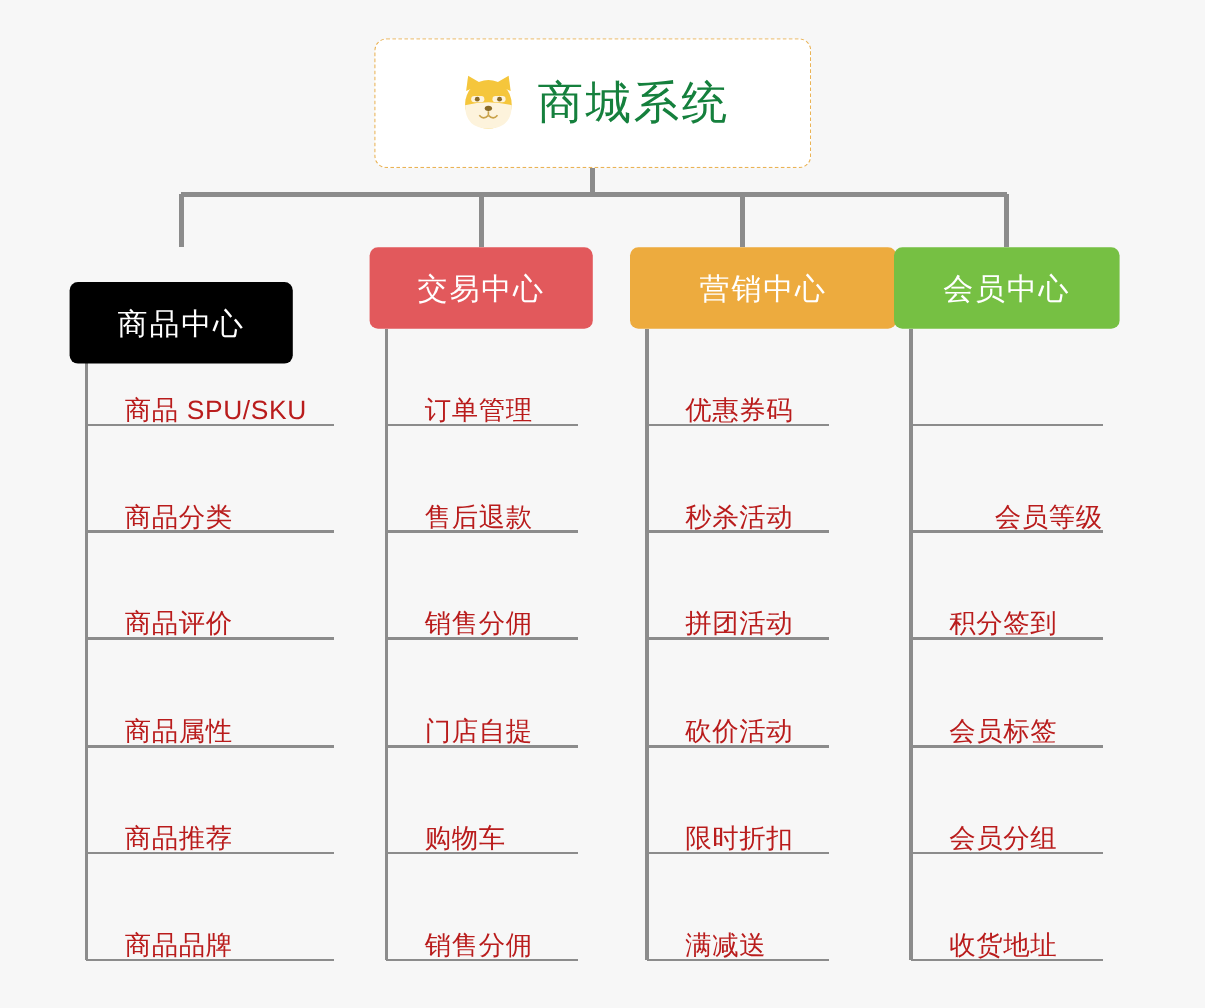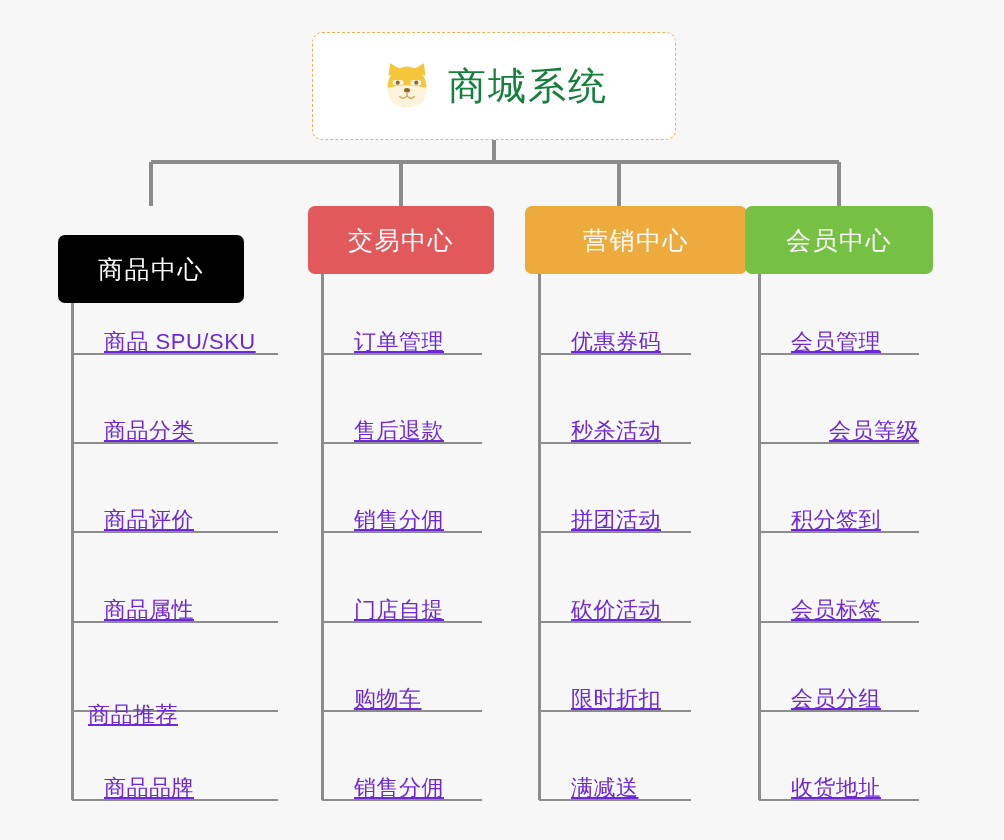--- a/index.html
+++ b/index.html
@@ -80,25 +80,24 @@
     position: absolute;
     height: 40px;
     box-sizing: border-box;
     display: flex;
     align-items: flex-end;
     padding-left: 32px;
     padding-bottom: 2px;
   }
   .leaf-label {
     font-size: 22px;
-    color: #6d28d9;
+    color: #b91c1c;
     line-height: 1.1;
     white-space: nowrap;
     letter-spacing: 0.5px;
-    text-decoration: underline;
   }
 </style>
 </head>
 <body>
 
 <div id="mindmap">
 
   <svg id="connectors" viewBox="0 0 1004 840" xmlns="http://www.w3.org/2000/svg">
       <line x1="494" y1="140" x2="494" y2="162" stroke="#8c8c8c" stroke-width="4" shape-rendering="crispEdges"></line>
       <line x1="151" y1="162" x2="839" y2="162" stroke="#8c8c8c" stroke-width="4" shape-rendering="crispEdges"></line>
@@ -168,21 +167,21 @@
     </div>
     <div class="leaf" style="left: 72px; top: 405px; width: 206px;">
       <span class="leaf-label">商品分类</span>
     </div>
     <div class="leaf" style="left: 72px; top: 494px; width: 206px;">
       <span class="leaf-label">商品评价</span>
     </div>
     <div class="leaf" style="left: 72px; top: 584px; width: 206px;">
       <span class="leaf-label">商品属性</span>
     </div>
-    <div class="leaf" style="left: 72px; top: 689px; width: 206px; padding-left: 16px;">
+    <div class="leaf" style="left: 72px; top: 673px; width: 206px;">
       <span class="leaf-label">商品推荐</span>
     </div>
     <div class="leaf" style="left: 72px; top: 762px; width: 206px;">
       <span class="leaf-label">商品品牌</span>
     </div>
     <div class="cat-node" style="left: 308px; top: 206px; width: 186px; background: rgb(226, 89, 92);">
       <span>交易中心</span>
     </div>
     <div class="leaf" style="left: 322px; top: 316px; width: 160px;">
       <span class="leaf-label">订单管理</span>
@@ -219,23 +218,20 @@
     </div>
     <div class="leaf" style="left: 539px; top: 673px; width: 152px;">
       <span class="leaf-label">限时折扣</span>
     </div>
     <div class="leaf" style="left: 539px; top: 762px; width: 152px;">
       <span class="leaf-label">满减送</span>
     </div>
     <div class="cat-node" style="left: 745px; top: 206px; width: 188px; background: rgb(118, 192, 67);">
       <span>会员中心</span>
     </div>
-    <div class="leaf" style="left: 759px; top: 316px; width: 160px;">
-      <span class="leaf-label">会员管理</span>
-    </div>
     <div class="leaf" style="left: 759px; top: 405px; width: 160px; justify-content: flex-end;">
       <span class="leaf-label">会员等级</span>
     </div>
     <div class="leaf" style="left: 759px; top: 494px; width: 160px;">
       <span class="leaf-label">积分签到</span>
     </div>
     <div class="leaf" style="left: 759px; top: 584px; width: 160px;">
       <span class="leaf-label">会员标签</span>
     </div>
     <div class="leaf" style="left: 759px; top: 673px; width: 160px;">

